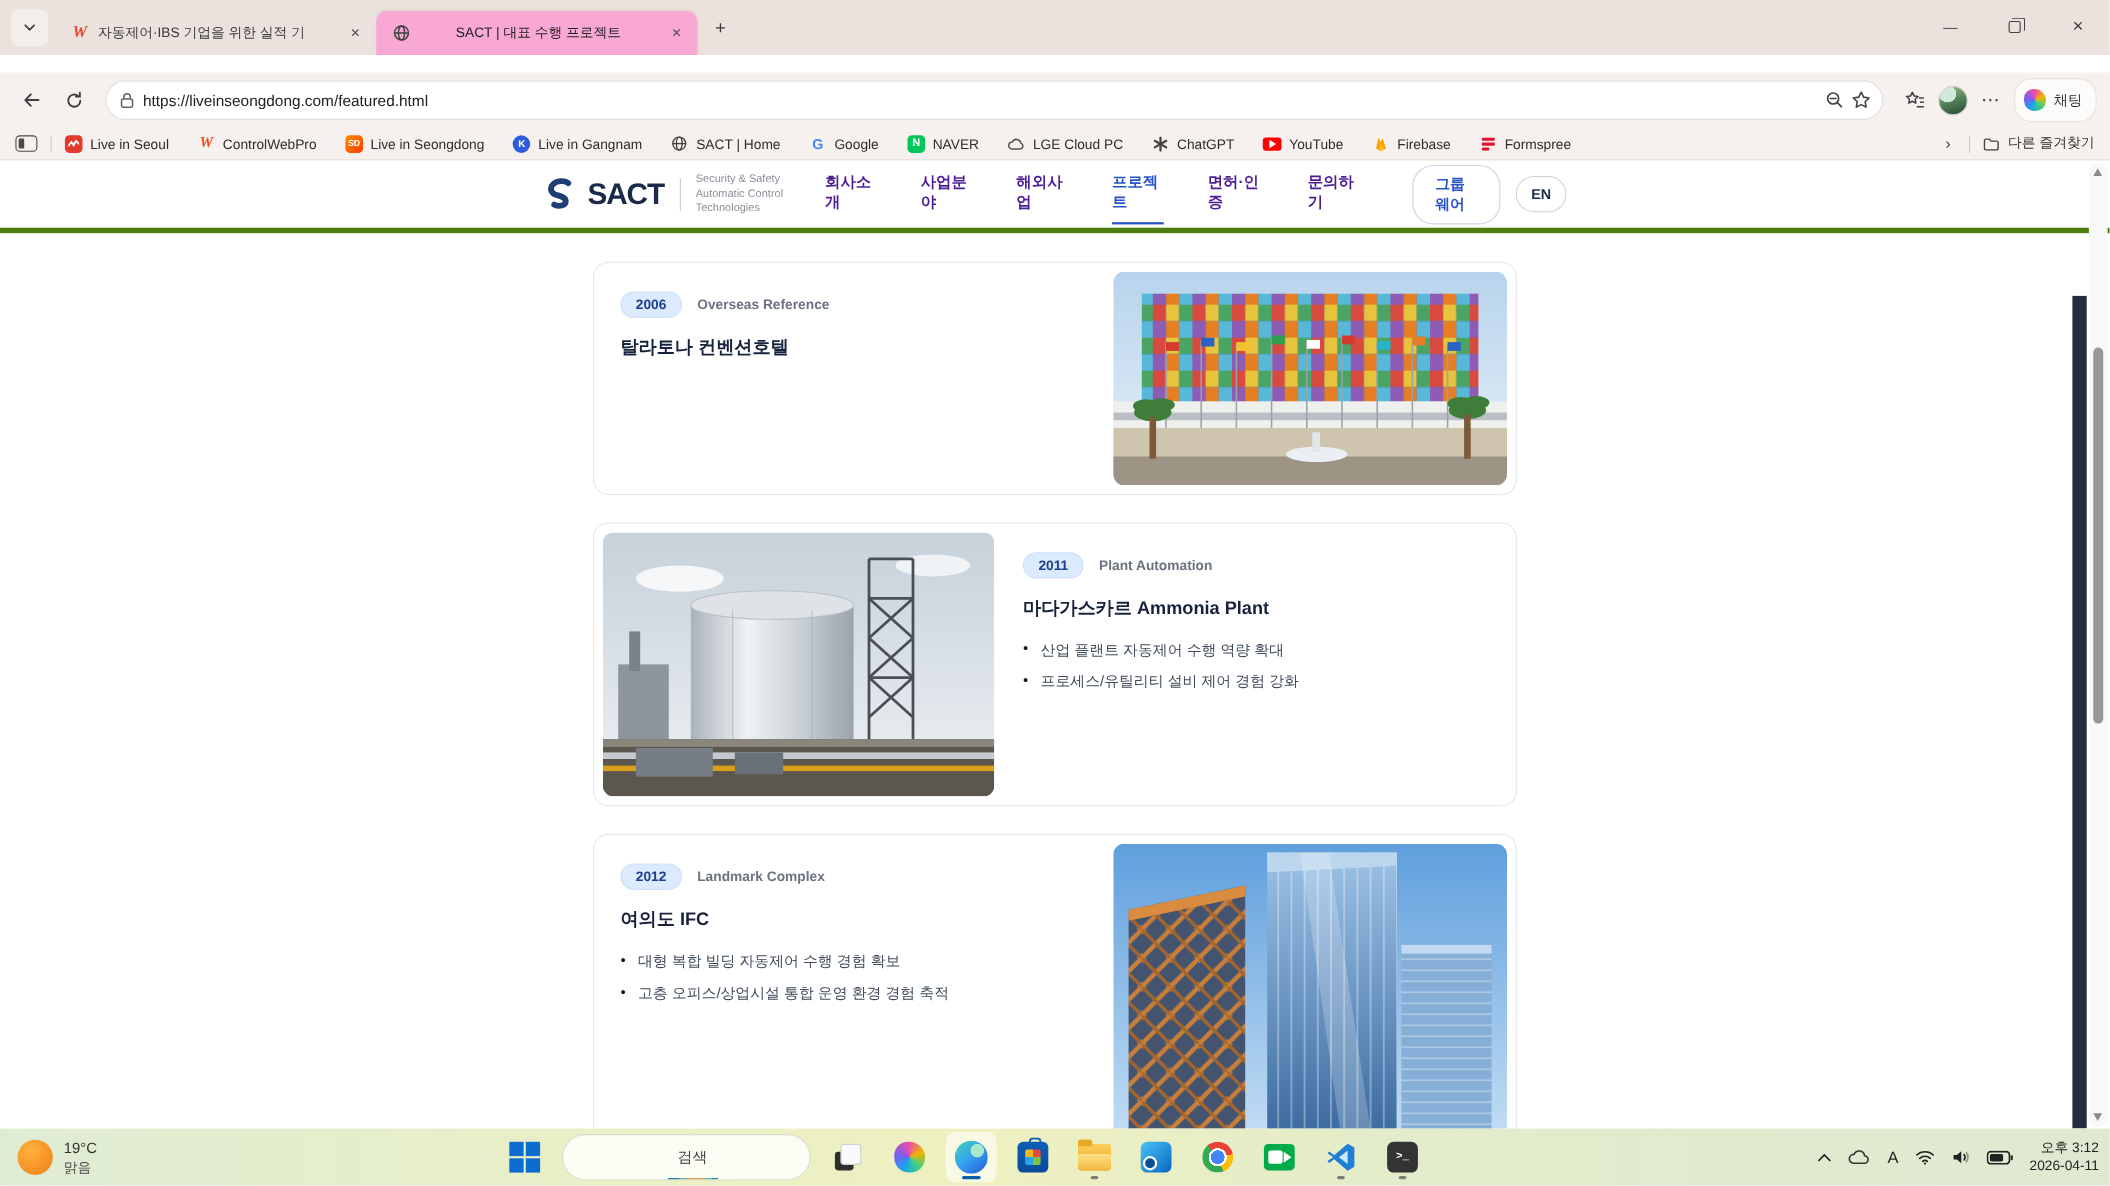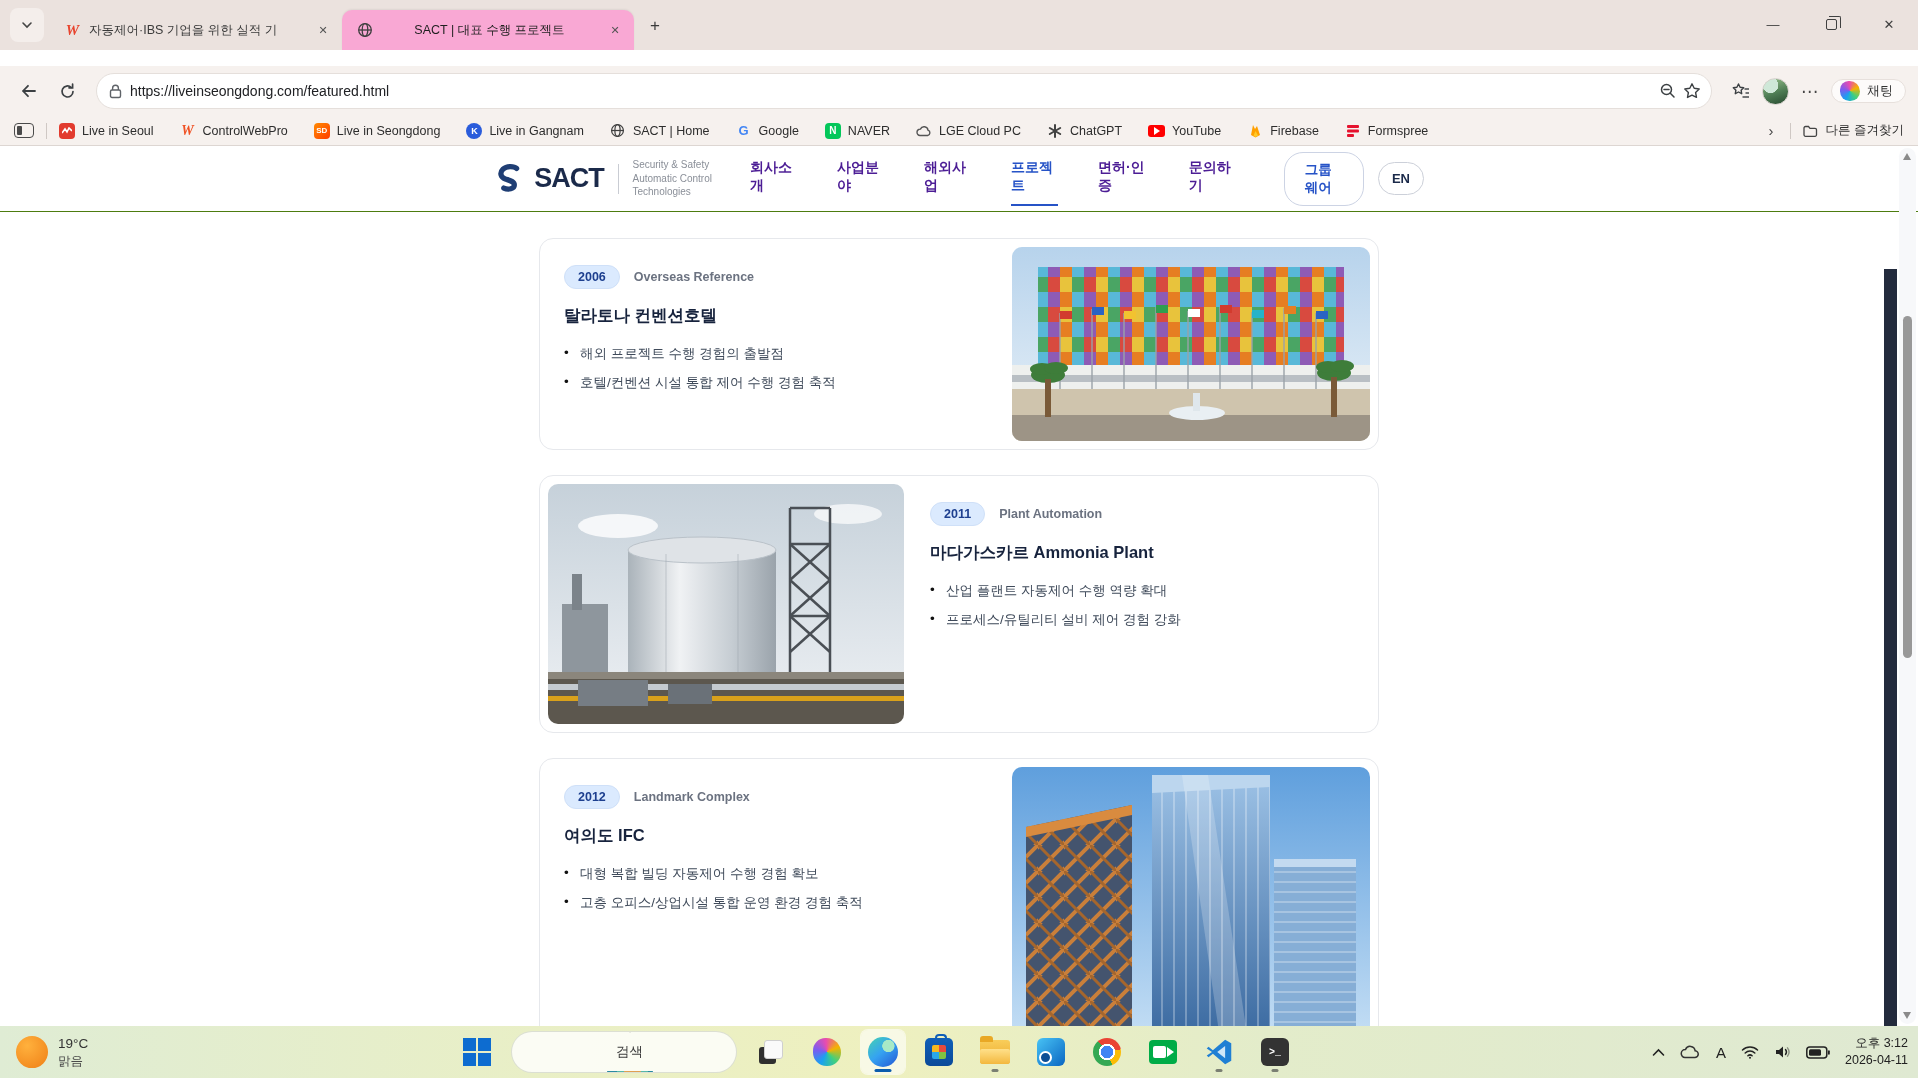--- a/index.html
+++ b/index.html
@@ -31,39 +31,39 @@
   .toolbar { height:50px; background:#f6f1ee; display:flex; align-items:center; padding:0 12px; gap:4px;margin-top:16px; }
   .tool-ic { width:34px; height:34px; border-radius:8px; display:flex; align-items:center; justify-content:center; flex:none; }
   .urlpill { flex:1; height:36px; background:#fff; border:1px solid #e5dfdb; border-radius:18px;
     display:flex; align-items:center; padding:0 10px 0 12px; margin:0 8px; }
   .urltext { flex:1; font-size:14px; color:#202124; margin-left:8px; white-space:nowrap; overflow:hidden; }
   .pill-right { display:flex; align-items:center; gap:6px; }
   .avatar { width:27px; height:27px; border-radius:50%;
     background:radial-gradient(circle at 30% 25%, #cfe8d8 0 30%, transparent 31%),
       linear-gradient(160deg,#9cc48f 0%, #4e7d54 55%, #27492f 100%); border:1px solid #d8d2ce; }
   .dots { font-size:17px; color:#444; letter-spacing:1px; }
-  .copilot-chip { height:24px; border-radius:16px; background:#fdfbfa; border:1px solid #e7e0dc; display:flex;
+  .copilot-chip { height:40px; border-radius:16px; background:#fdfbfa; border:1px solid #e7e0dc; display:flex;
     align-items:center; gap:7px; padding:0 12px 0 8px; font-size:13px; color:#333; }
   .copilot-logo { width:20px; height:20px; border-radius:45% 55% 50% 50%;
     background:conic-gradient(from 210deg,#19a1f0,#7b5cf0,#e94caf,#f4b400,#3fd07f,#19a1f0); }
 
   
   .bookmarks { height:30px; background:#f6f1ee; border-bottom:1px solid #ddd6d2; display:flex; align-items:center;
     padding:0 14px; font-size:12.5px; color:#2d2d2d; gap:0; }
   .bm { display:flex; align-items:center; gap:7px; margin-right:26px; white-space:nowrap; }
   .bm-ic { width:16px; height:16px; border-radius:4px; display:flex; align-items:center; justify-content:center;
     font-size:9px; font-weight:bold; color:#fff; flex:none; }
   .vdiv { width:1px; height:16px; background:#cfc8c4; margin:0 12px; flex:none; }
   .bm-spacer { flex:1; }
   .sidebar-toggle-ic { width:20px; height:15px; border:1.6px solid #4a4a4a; border-radius:4px; position:relative; }
   .sidebar-toggle-ic::before { content:""; position:absolute; left:2px; top:2px; bottom:2px; width:5px; background:#4a4a4a; border-radius:1px; }
 
   
   .page { position:relative; height:880px; background:#fff; overflow:hidden; }
-  .site-header { height:66px; border-bottom:1px solid #4d7c0f; background:#fff; }
+  .site-header { height:66px; border-bottom:5px solid #4d7c0f; background:#fff; }
   .site-header-inner { width:930px; height:100%; margin:0 auto; display:flex; align-items:center; }
   .logo { display:flex; align-items:center; gap:10px; }
   .logo-name { font-size:27px; font-weight:800; color:#1b2a4a; letter-spacing:-1px; }
   .logo-div { width:1px; height:30px; background:#c9ccd3; margin:0 4px; }
   .tagline { font-size:10px; color:#8a8f98; line-height:1.35; }
   .nav { display:flex; gap:40px; margin-left:auto; margin-right:48px; }
   .nav a { font-size:14px; font-weight:700; color:#4c1d95; text-decoration:none; padding:8px 0 9px; }
   .nav a.active { color:#2653c7; border-bottom:2.5px solid #2653c7; }
   .hd-btns { display:flex; gap:14px; align-items:center; }
   .btn-pill { border:1.5px solid #ccd3e4; border-radius:19px; padding:8px 20px; font-size:13.5px; font-weight:700;
@@ -376,24 +376,20 @@
 
     <div class="content">
 
       <article class="card">
         <div class="card-body">
           <div class="card-head">
             <span class="badge">2006</span>
             <span class="cat">Overseas Reference</span>
           </div>
           <h3 class="card-title">탈라토나 컨벤션호텔</h3>
-          <ul class="bullets">
-            <li>해외 프로젝트 수행 경험의 출발점</li>
-            <li>호텔/컨벤션 시설 통합 제어 수행 경험 축적</li>
-          </ul>
         </div>
         <div class="card-img img-c1">
           <svg viewBox="0 0 358 194" preserveAspectRatio="none">
             <defs>
               <linearGradient id="sky1" x1="0" y1="0" x2="0" y2="1">
                   <stop offset="0" stop-color="#b7d3ec"></stop>
                   <stop offset="1" stop-color="#e9f1f8"></stop>
                 </linearGradient>
               <pattern id="mosaic" width="36" height="30" patternUnits="userSpaceOnUse">
                 <rect width="36" height="30" fill="#3f6fb5"></rect>

